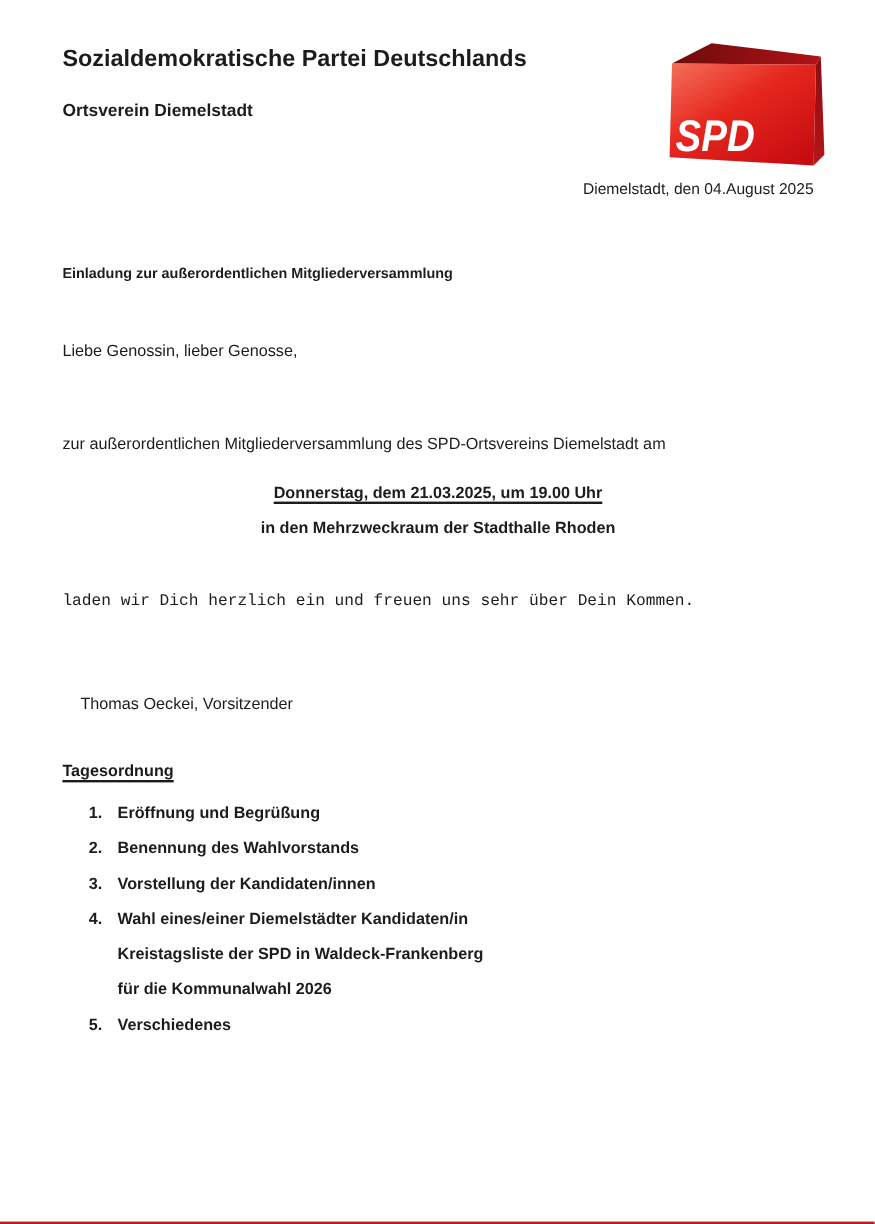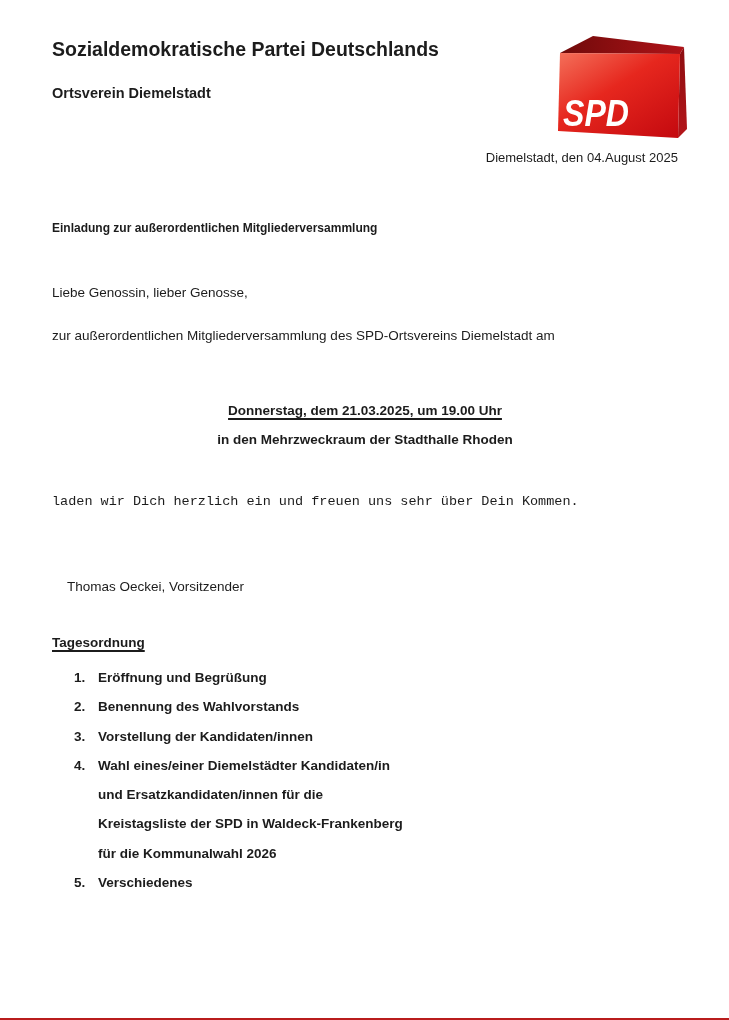--- a/index.html
+++ b/index.html
@@ -48,21 +48,21 @@
     font-weight: 700;
     white-space: nowrap;
   }
   .bodyline {
     left: 52px; right: 51px;
     font-size: 13.5px;
     line-height: 20px;
     white-space: nowrap;
   }
   .salutation { top: 283px; }
-  .intro      { top: 326px; }
+  .intro      { top: 360px; }
   .event-datetime {
     top: 401px;
     text-align: center;
     font-weight: 700;
     white-space: normal;
   }
   .event-datetime span {
     text-decoration: underline;
     text-decoration-thickness: 1.5px;
     text-underline-offset: 3px;
@@ -171,21 +171,20 @@
       <div class="agenda-item">
         <span class="agenda-num">3.</span>
         <div class="agenda-lines">
           <div>Vorstellung der Kandidaten/innen</div>
         </div>
       </div>
       <div class="agenda-item">
         <span class="agenda-num">4.</span>
         <div class="agenda-lines">
           <div>Wahl eines/einer Diemelstädter Kandidaten/in</div>
-          <div>und Ersatzkandidaten/innen für die</div>
           <div>Kreistagsliste der SPD in Waldeck-Frankenberg</div>
           <div>für die Kommunalwahl 2026</div>
         </div>
       </div>
       <div class="agenda-item">
         <span class="agenda-num">5.</span>
         <div class="agenda-lines">
           <div>Verschiedenes</div>
         </div>
       </div>

